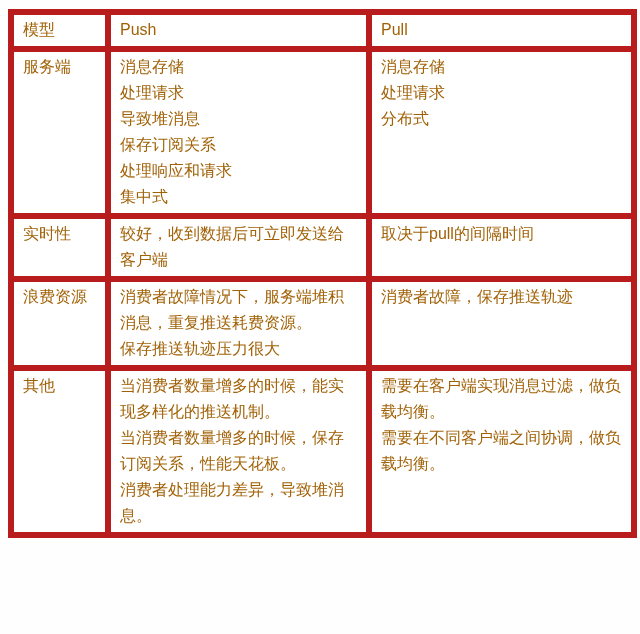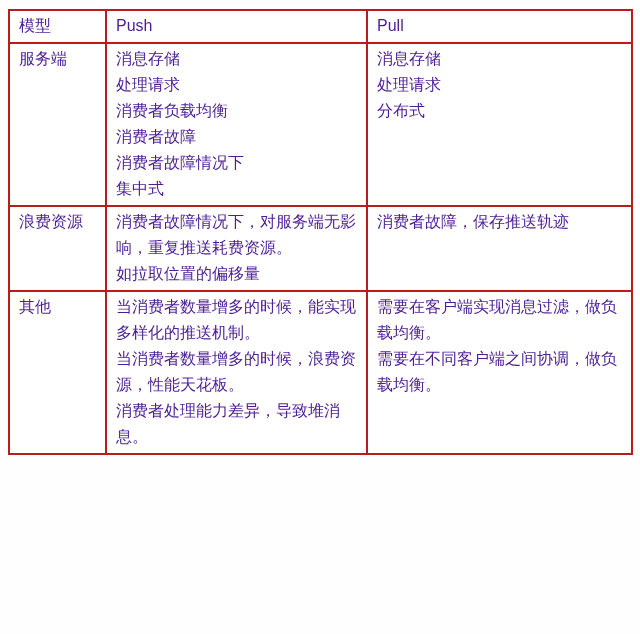--- a/index.html
+++ b/index.html
@@ -21,27 +21,27 @@
     position: absolute;
     left: 8px;
     top: 9px;
     width: 623px;
     border-collapse: collapse;
     table-layout: fixed;
     background: #ffffff;
   }
   table.compare-table th,
   table.compare-table td {
-    border: 2px solid #b91c1c;
+    border: 6px solid #b91c1c;
     vertical-align: top;
     text-align: left;
     padding: 2px 8px 3px 9px;
     font-size: 16px;
     line-height: 26px;
-    color: #4c1d95;
+    color: #a16207;
     font-weight: normal;
     word-break: break-all;
     overflow-wrap: break-word;
   }
   table.compare-table th {
     height: 25px;
   }
   col.c-model { width: 97px; }
   col.c-push  { width: 261px; }
   col.c-pull  { width: 265px; }
@@ -63,46 +63,55 @@
       <tr>
         <th>模型</th>
         <th>Push</th>
         <th>Pull</th>
       </tr>
       <tr>
         <td>服务端</td>
         <td>
             <div class="cell-line">消息存储</div>
             <div class="cell-line">处理请求</div>
-            <div class="cell-line">消费者负载均衡</div>
-            <div class="cell-line">消费者故障</div>
-            <div class="cell-line">消费者故障情况下</div>
+            <div class="cell-line">导致堆消息</div>
+            <div class="cell-line">保存订阅关系</div>
+            <div class="cell-line">处理响应和请求</div>
             <div class="cell-line">集中式</div>
           </td>
         <td>
             <div class="cell-line">消息存储</div>
             <div class="cell-line">处理请求</div>
             <div class="cell-line">分布式</div>
           </td>
       </tr>
       <tr>
+        <td>实时性</td>
+        <td>
+            <div class="cell-line">较好，收到数据后可立即发送给客户端</div>
+          </td>
+        <td>
+            <div class="cell-line">取决于pull的间隔时间</div>
+          </td>
+      </tr>
+      <tr>
         <td>浪费资源</td>
         <td>
-            <div class="cell-line">消费者故障情况下，对服务端无影响，重复推送耗费资源。</div>
-            <div class="cell-line">如拉取位置的偏移量</div>
+            <div class="cell-line">消费者故障情况下，服务端堆积消息，重复推送耗费资源。</div>
+            <div class="cell-line">保存推送轨迹压力很大</div>
           </td>
         <td>
             <div class="cell-line">消费者故障，保存推送轨迹</div>
           </td>
       </tr>
       <tr>
         <td>其他</td>
         <td>
             <div class="cell-line">当消费者数量增多的时候，能实现多样化的推送机制。</div>
-            <div class="cell-line">当消费者数量增多的时候，浪费资源，性能天花板。</div>
+            <div class="cell-line">当消费者数量增多的时候，保存订阅关系，性能天花板。</div>
             <div class="cell-line">消费者处理能力差异，导致堆消息。</div>
           </td>
         <td>
             <div class="cell-line">需要在客户端实现消息过滤，做负载均衡。</div>
             <div class="cell-line">需要在不同客户端之间协调，做负载均衡。</div>
           </td>
       </tr>
     </tbody>
   </table>
 </div>

